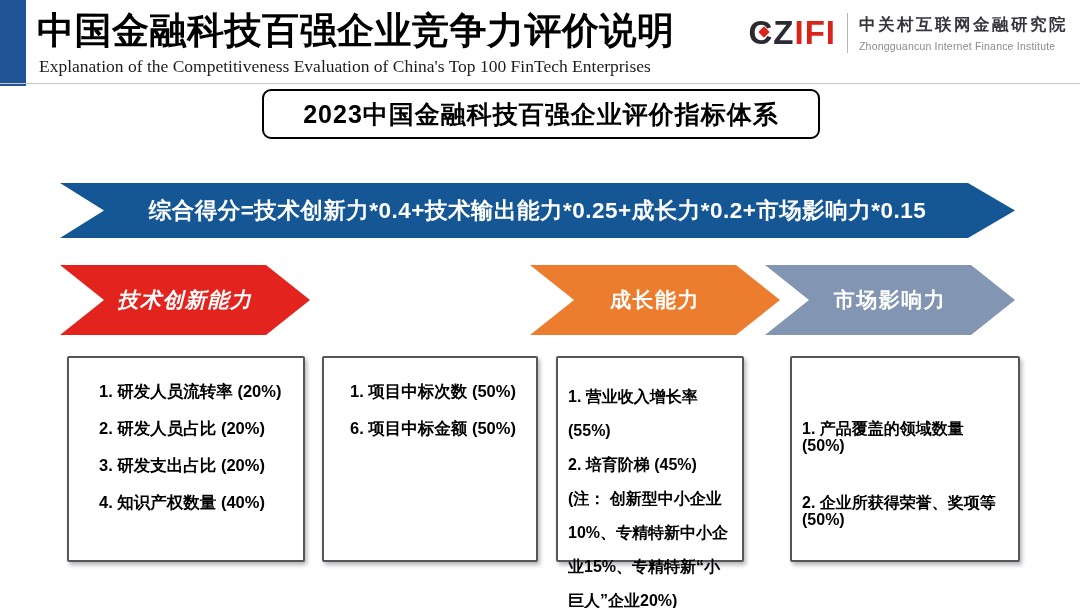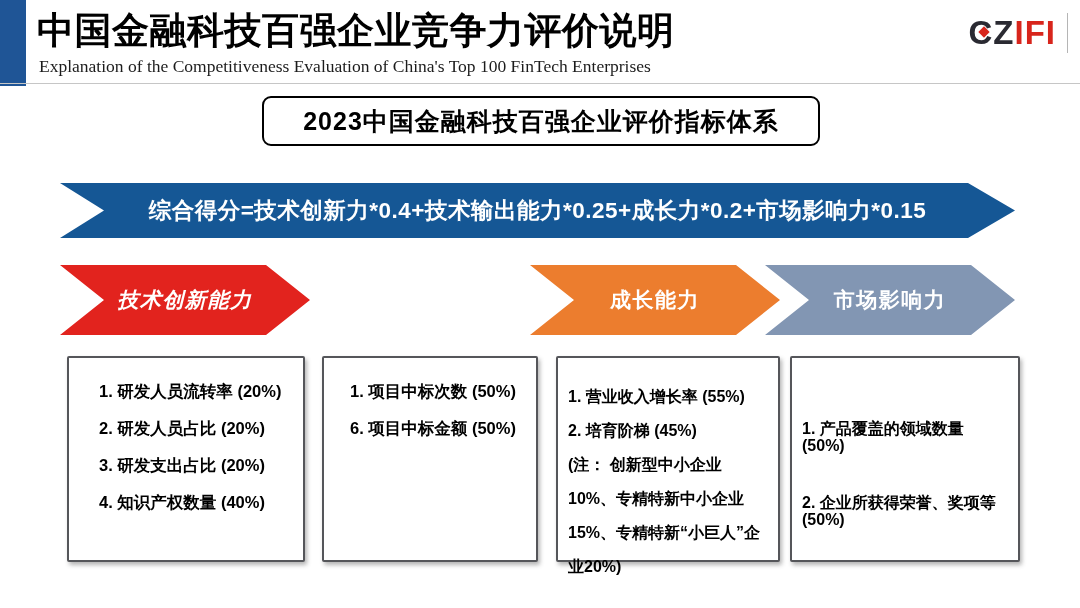--- a/index.html
+++ b/index.html
@@ -28,21 +28,21 @@
   .logo-diamond {
     position:absolute; left:11px; top:15px; width:8px; height:8px;
     background:#d8251c; transform:rotate(45deg);
   }
   .logo-divider { width:1px; height:40px; background:#b5b5b5; }
   .org-cn { font-size:16.5px; font-weight:bold; color:#35353d; letter-spacing:2.5px; white-space:nowrap; }
   .org-en { font-size:10.5px; color:#8b8b8b; margin-top:4px; letter-spacing:0.2px; white-space:nowrap; }
 
   
   .system-title-box {
-    position:absolute; left:262px; top:96px; width:558px; height:50px;
+    position:absolute; left:262px; top:89px; width:558px; height:50px;
     border:2.5px solid #000; border-radius:9px; background:#fff;
     display:flex; align-items:center; justify-content:center;
     font-size:25px; font-weight:bold; color:#000; letter-spacing:1px; white-space:nowrap;
   }
 
   
   .formula-banner {
     position:absolute; left:60px; top:183px; width:955px; height:55px; background:#155795;
     clip-path: polygon(0 0, calc(100% - 47px) 0, 100% 50%, calc(100% - 47px) 100%, 0 100%, 44px 50%);
     display:flex; align-items:center; justify-content:center;
@@ -63,21 +63,21 @@
 
   
   .indicator-box {
     position:absolute; top:356px; height:206px; background:#fff;
     border:2px solid #55565a; border-radius:2px;
     box-shadow:2px 3px 4px rgba(90,90,90,0.45);
     padding:22px 10px 0 24px; color:#000; font-weight:bold;
   }
   .box-1 { left:67px;  width:238px; padding-left:30px; font-size:16.5px; }
   .box-2 { left:322px; width:216px; padding-left:26px; font-size:16.5px; }
-  .box-3 { left:556px; width:224px; padding-left:10px; font-size:16px; }
+  .box-3 { left:556px; width:188px; padding-left:10px; font-size:16px; }
   .box-4 { left:790px; width:230px; padding-left:10px; font-size:16px; }
   .box-1 .item, .box-2 .item { line-height:22px; margin-bottom:15px; }
   .box-3 .item { line-height:34px; margin-bottom:0; }
   .box-4 .item { line-height:17px; margin-bottom:3px;margin-top:40px; }
 </style>
 </head>
 <body>
 
 <div class="page">
 
@@ -85,20 +85,24 @@
   <div class="page-title">中国金融科技百强企业竞争力评价说明</div>
   <div class="page-subtitle">Explanation of the Competitiveness Evaluation of China's Top 100 FinTech Enterprises</div>
   <div class="header-rule"></div>
 
   <div class="logo">
     <div class="wordmark">
       <span class="cz">CZ</span><span class="ifi">IFI</span>
       <span class="logo-diamond"></span>
     </div>
     <div class="logo-divider"></div>
+    <div>
+      <div class="org-cn">中关村互联网金融研究院</div>
+      <div class="org-en">Zhongguancun Internet Finance Institute</div>
+    </div>
   </div>
 
   <div class="system-title-box">
     <span>2023中国金融科技百强企业评价指标体系</span>
   </div>
 
   <div class="formula-banner">
     <span>综合得分=技术创新力*0.4+技术输出能力*0.25+成长力*0.2+市场影响力*0.15</span>
   </div>
 

